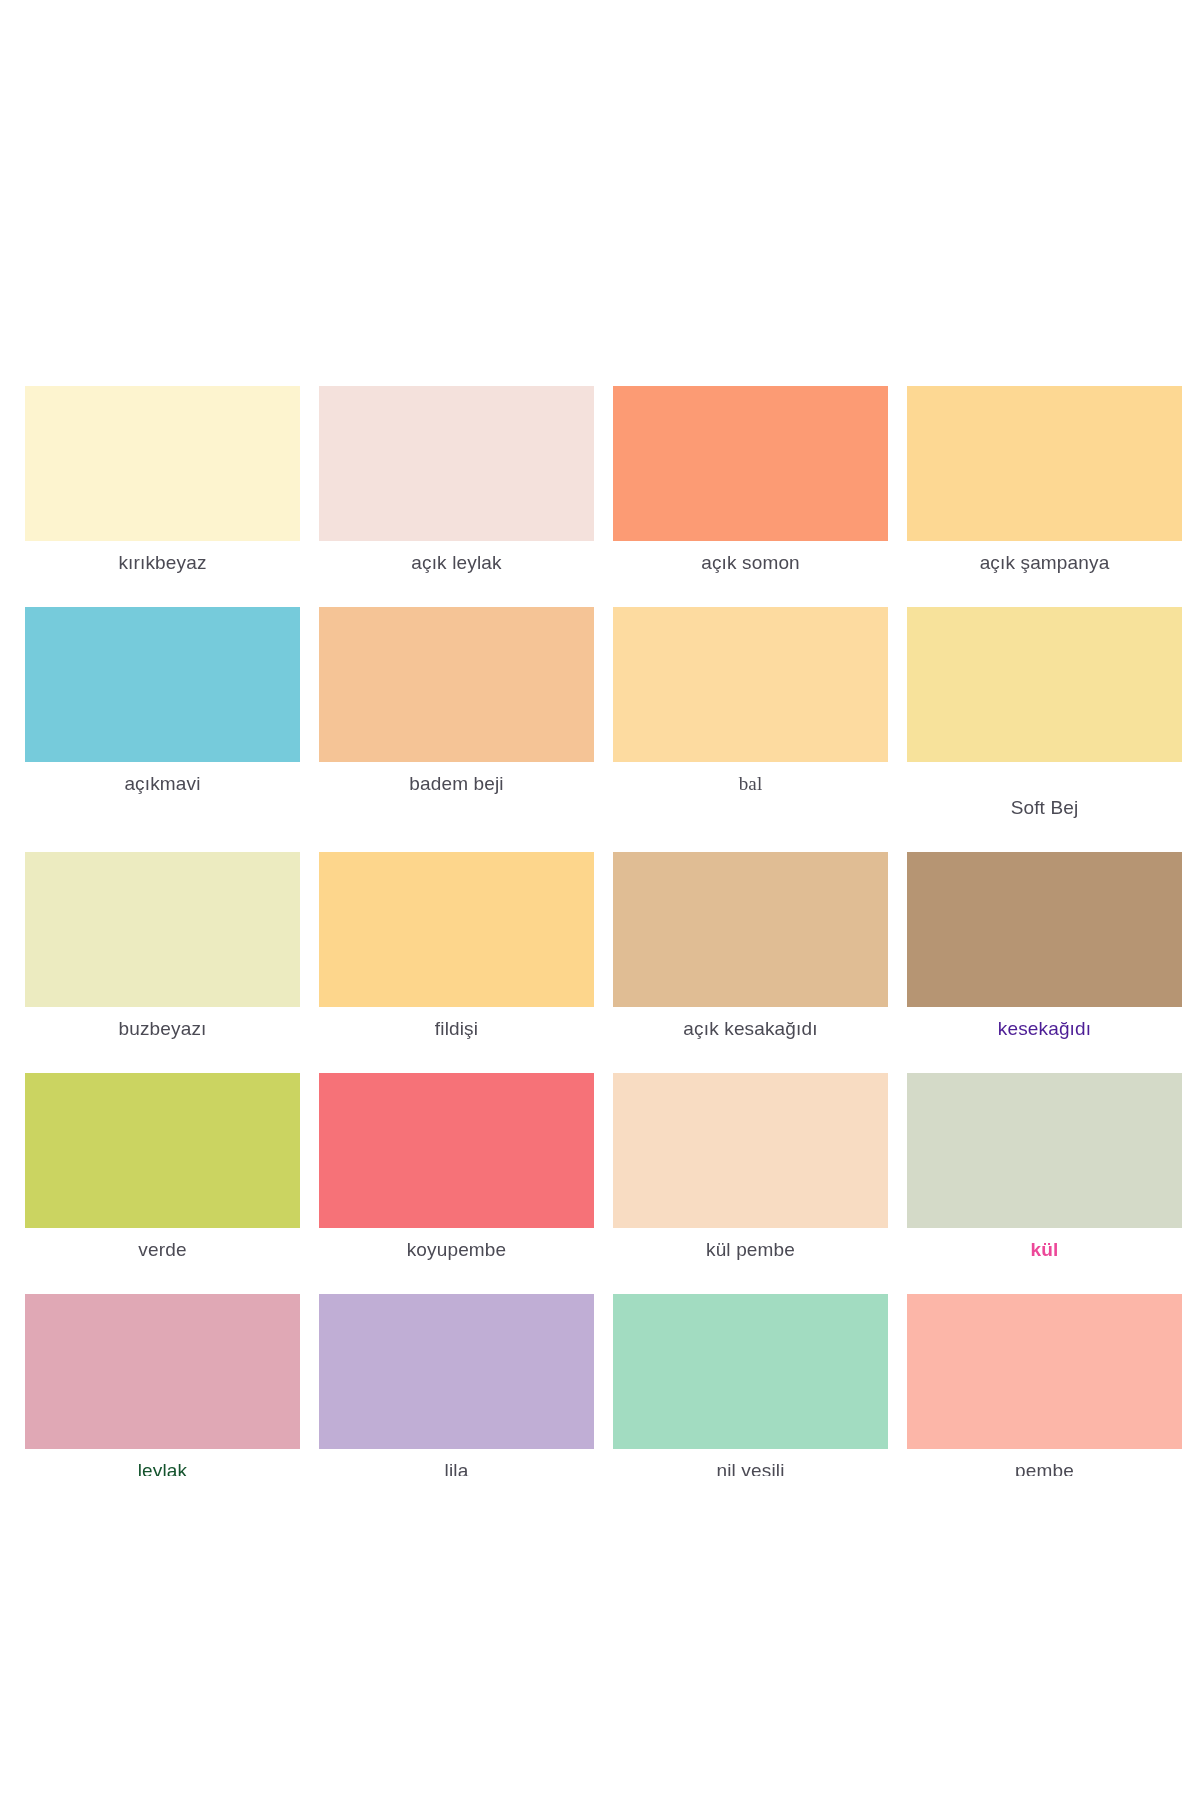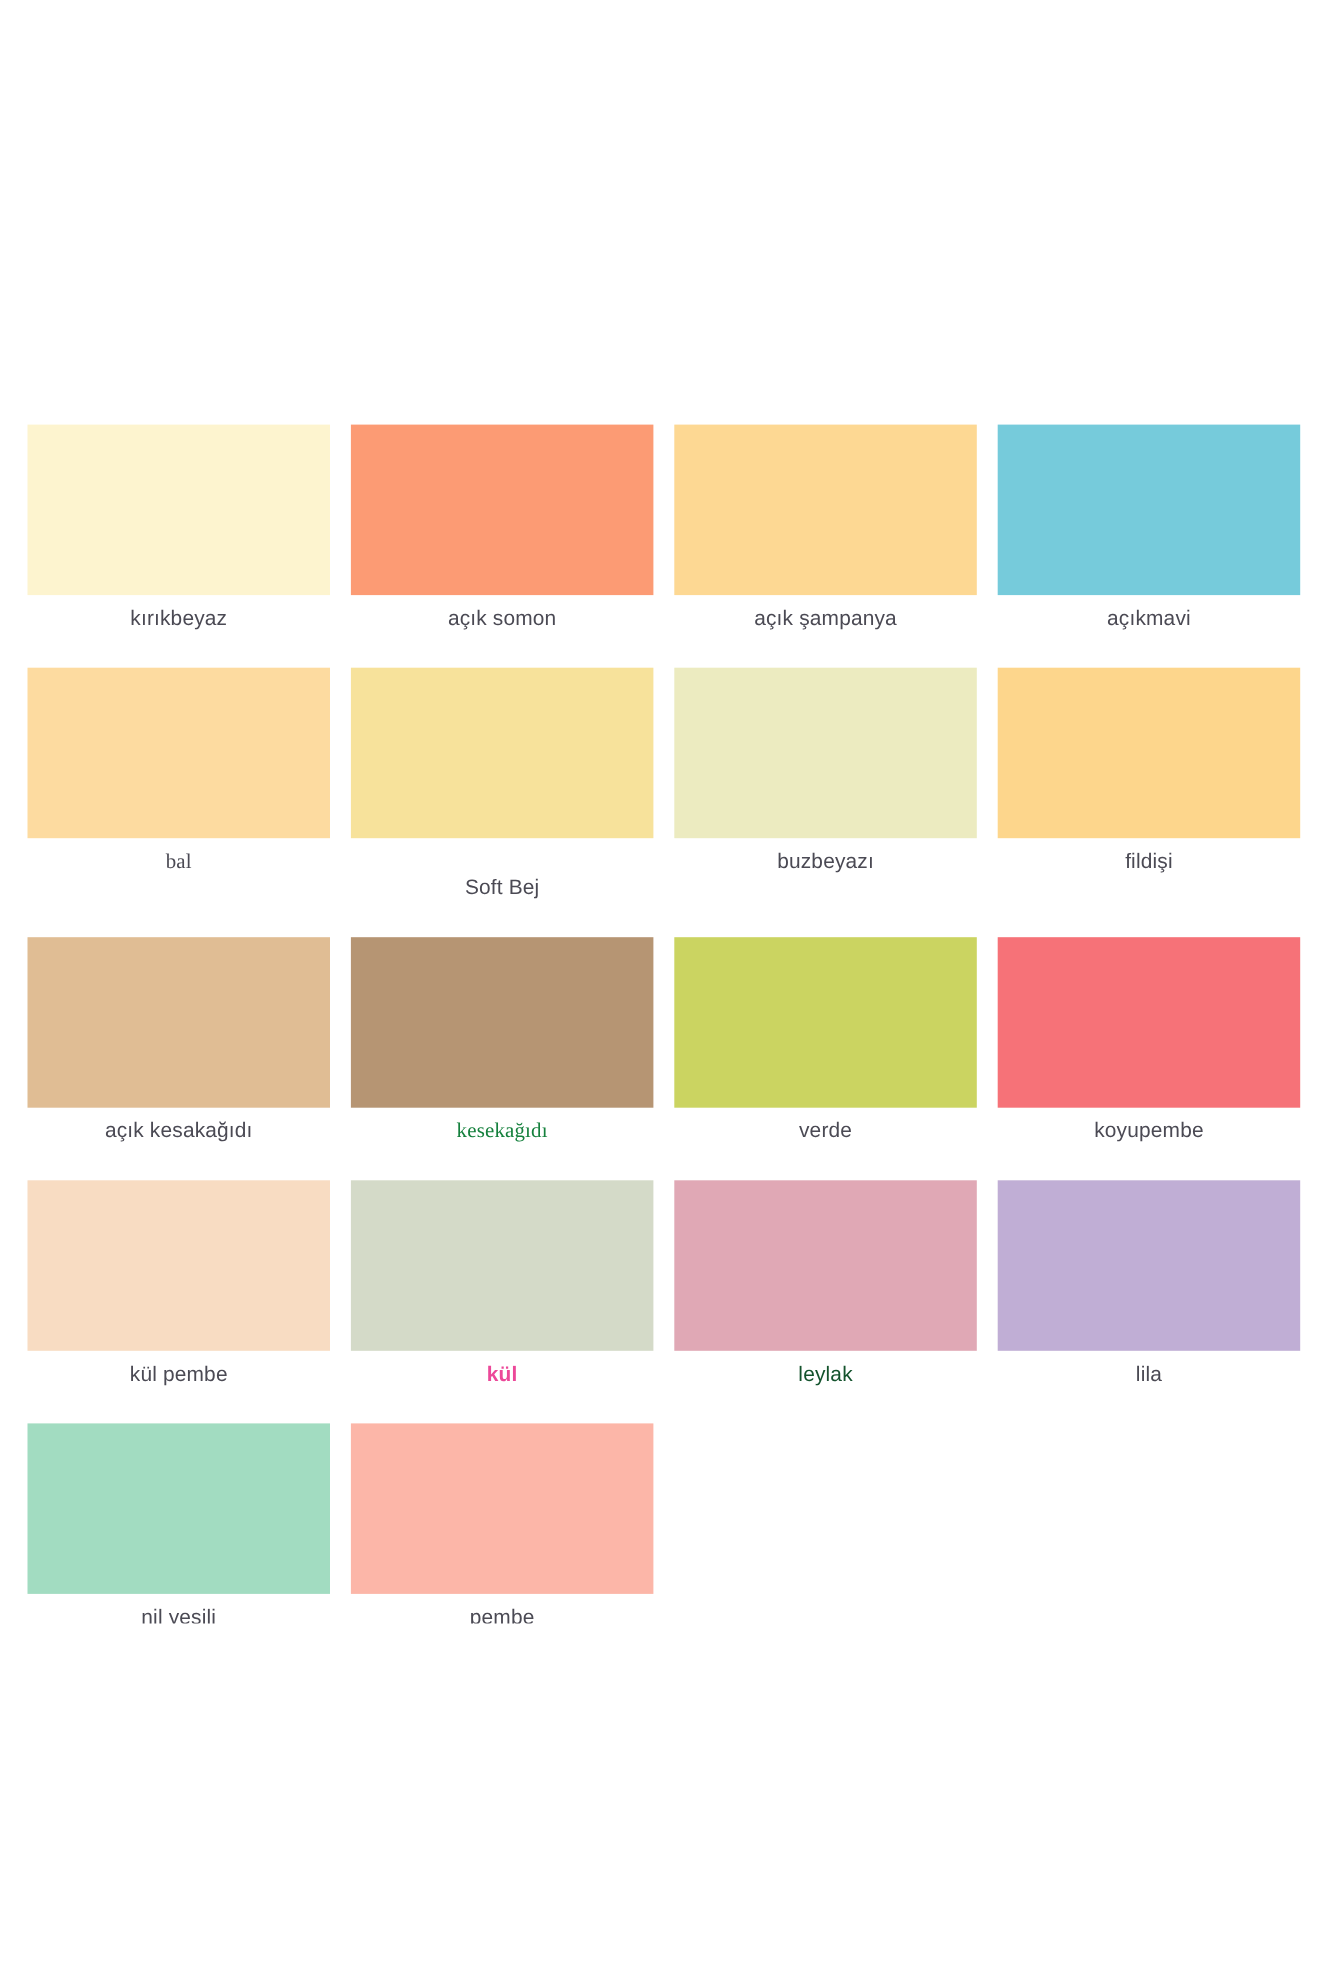--- a/index.html
+++ b/index.html
@@ -54,30 +54,38 @@
 </head>
 <body>
 
 <div id="palette-page">
   <div id="swatch-grid" style="grid-template-columns: repeat(4, 275px);">
       <div class="swatch-cell">
         <div class="swatch-chip" style="background-color: rgb(253, 244, 207);"></div>
         <div class="swatch-label" style="color: rgb(75, 74, 84);">kırıkbeyaz</div>
       </div>
       <div class="swatch-cell">
+        <div class="swatch-chip" style="background-color: rgb(244, 225, 220);"></div>
+        <div class="swatch-label" style="color: rgb(75, 74, 84);">açık leylak</div>
+      </div>
+      <div class="swatch-cell">
         <div class="swatch-chip" style="background-color: rgb(252, 155, 116);"></div>
         <div class="swatch-label" style="color: rgb(75, 74, 84);">açık somon</div>
       </div>
       <div class="swatch-cell">
         <div class="swatch-chip" style="background-color: rgb(253, 216, 147);"></div>
         <div class="swatch-label" style="color: rgb(75, 74, 84);">açık şampanya</div>
       </div>
       <div class="swatch-cell">
         <div class="swatch-chip" style="background-color: rgb(118, 203, 219);"></div>
         <div class="swatch-label" style="color: rgb(75, 74, 84);">açıkmavi</div>
+      </div>
+      <div class="swatch-cell">
+        <div class="swatch-chip" style="background-color: rgb(245, 196, 150);"></div>
+        <div class="swatch-label" style="color: rgb(75, 74, 84);">badem beji</div>
       </div>
       <div class="swatch-cell">
         <div class="swatch-chip" style="background-color: rgb(253, 219, 160);"></div>
         <div class="swatch-label" style="color: rgb(75, 74, 84); font-family: Liberation Serif, serif;">bal</div>
       </div>
       <div class="swatch-cell">
         <div class="swatch-chip" style="background-color: rgb(247, 226, 155);"></div>
         <div class="swatch-label" style="color: rgb(75, 74, 84); margin-top: 35px;">Soft Bej</div>
       </div>
       <div class="swatch-cell">
@@ -87,21 +95,21 @@
       <div class="swatch-cell">
         <div class="swatch-chip" style="background-color: rgb(253, 214, 140);"></div>
         <div class="swatch-label" style="color: rgb(75, 74, 84);">fildişi</div>
       </div>
       <div class="swatch-cell">
         <div class="swatch-chip" style="background-color: rgb(224, 189, 148);"></div>
         <div class="swatch-label" style="color: rgb(75, 74, 84);">açık kesakağıdı</div>
       </div>
       <div class="swatch-cell">
         <div class="swatch-chip" style="background-color: rgb(182, 149, 115);"></div>
-        <div class="swatch-label" style="color: #15803d; font-family: Liberation Serif, serif;">kesekağıdı</div>
+        <div class="swatch-label" style="color: #4c1d95;">kesekağıdı</div>
       </div>
       <div class="swatch-cell">
         <div class="swatch-chip" style="background-color: rgb(203, 212, 97);"></div>
         <div class="swatch-label" style="color: rgb(75, 74, 84);">verde</div>
       </div>
       <div class="swatch-cell">
         <div class="swatch-chip" style="background-color: rgb(246, 114, 120);"></div>
         <div class="swatch-label" style="color: rgb(75, 74, 84);">koyupembe</div>
       </div>
       <div class="swatch-cell">

